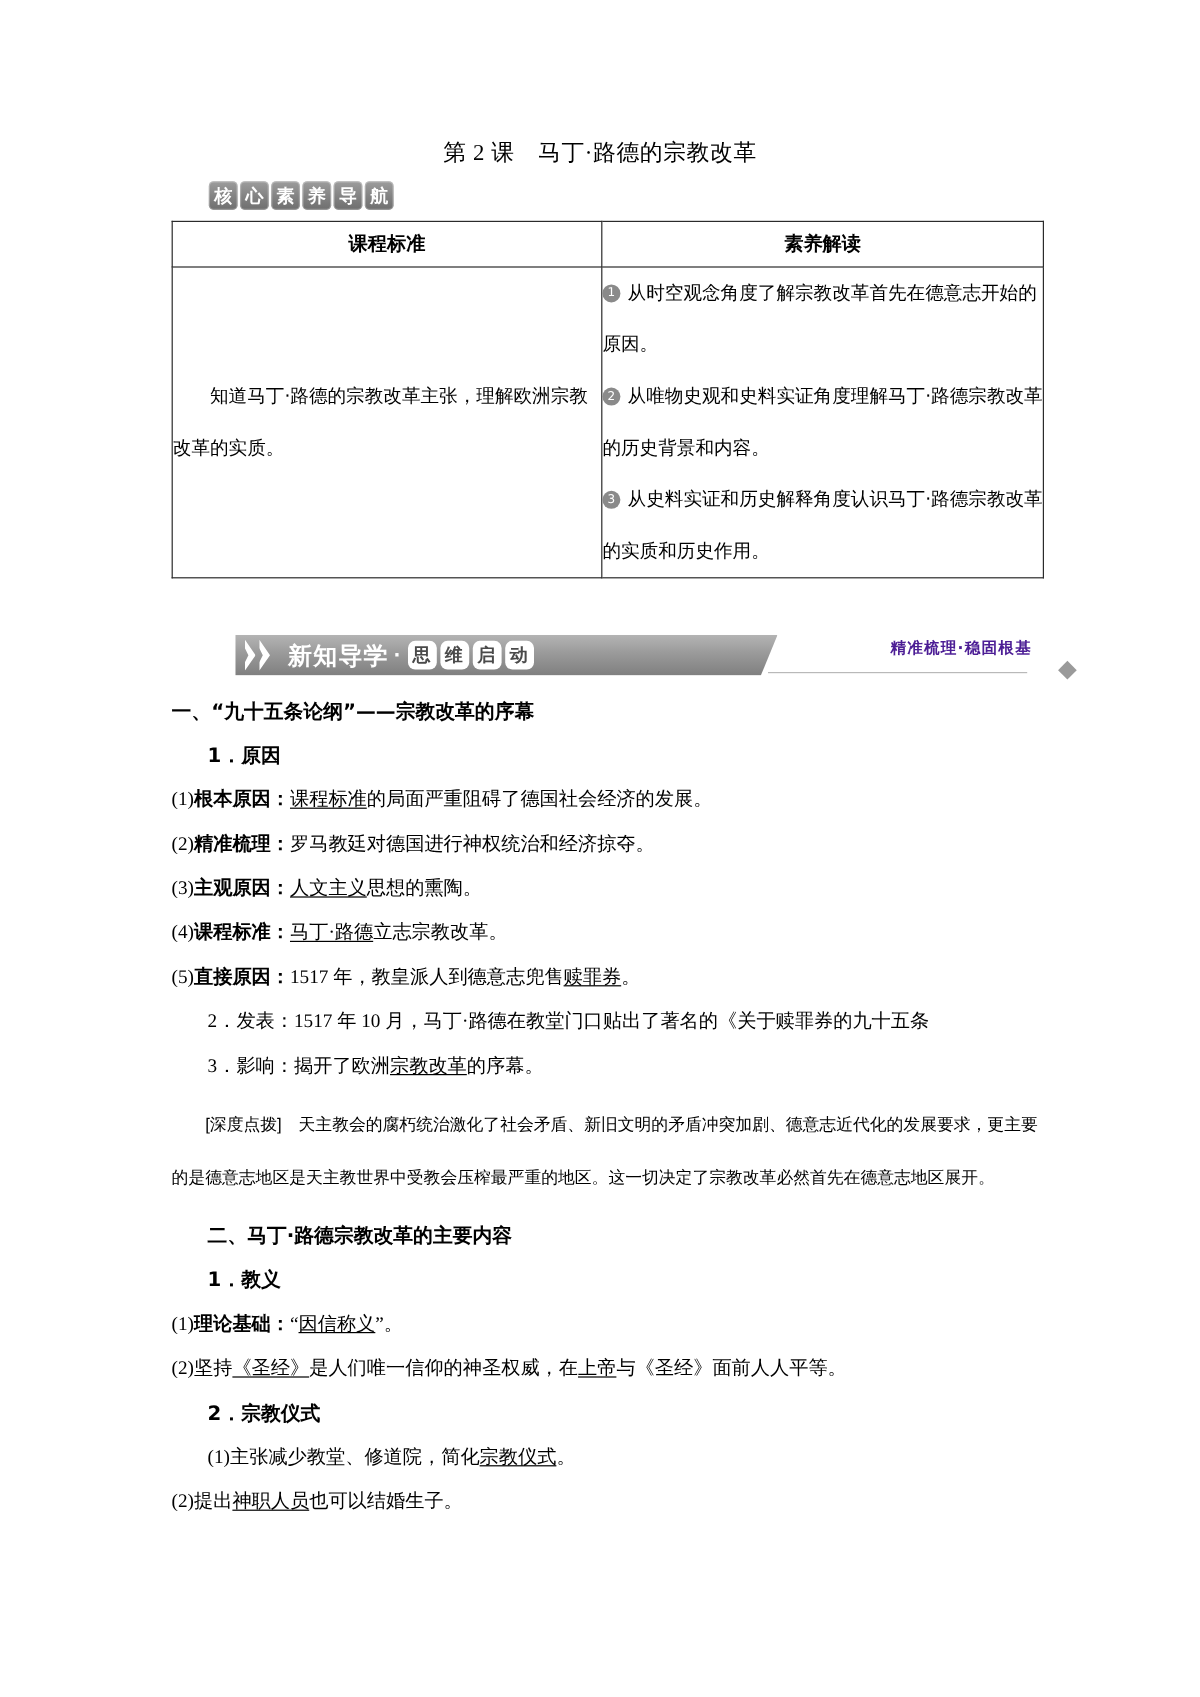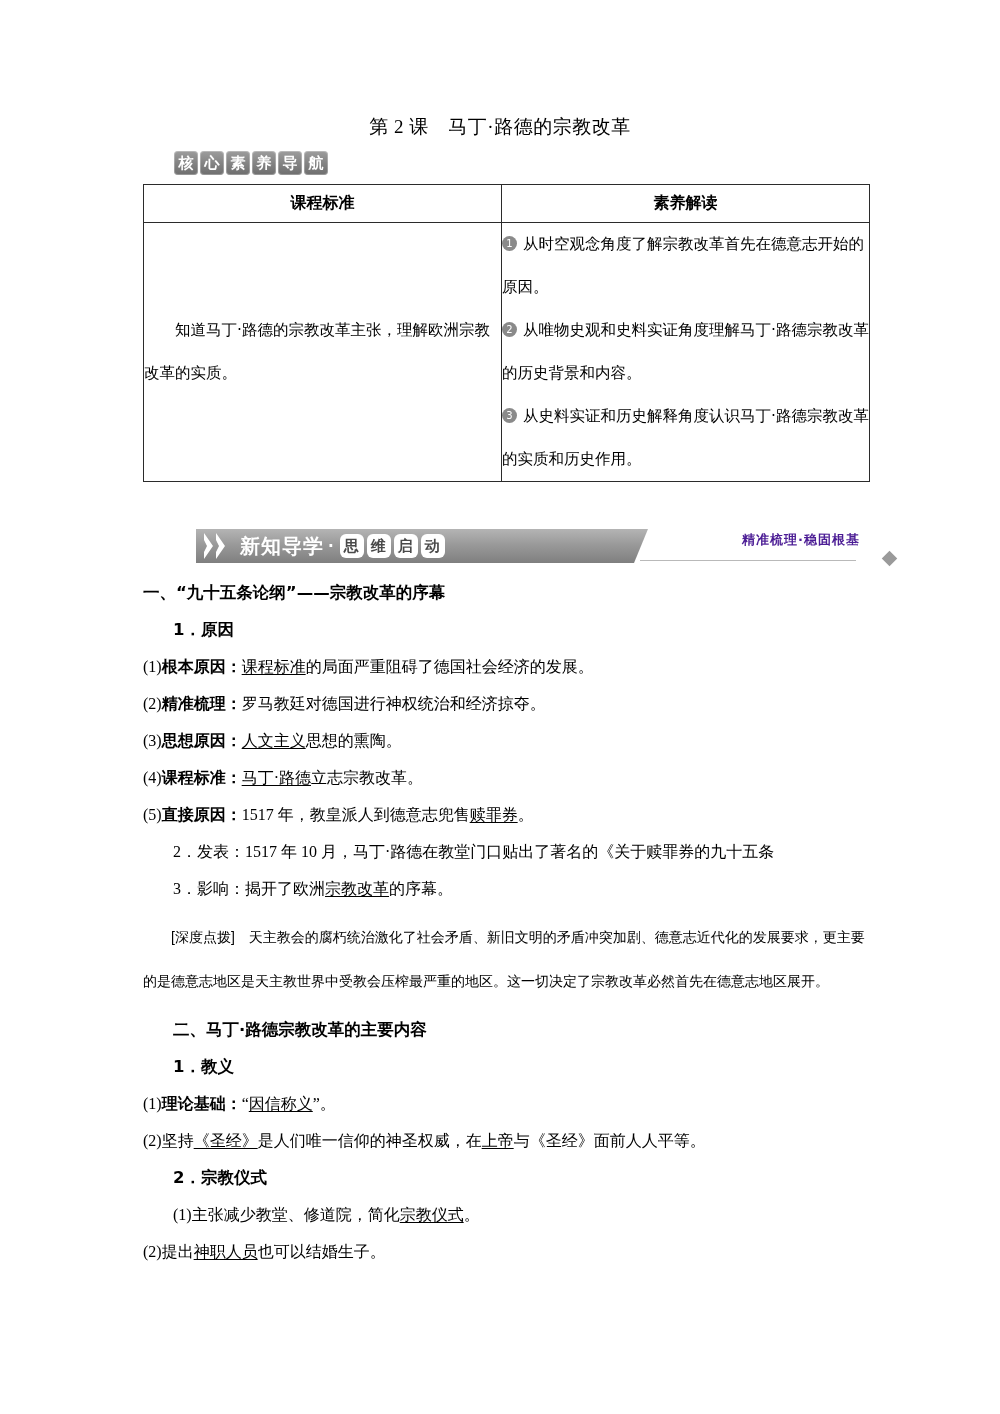--- a/index.html
+++ b/index.html
@@ -281,21 +281,21 @@
   <div class="body">
 
     <div class="hd">一、“九十五条论纲”——宗教改革的序幕</div>
 
     <div class="hd ind">1．原因</div>
 
     <div class="ln"><span>(1)</span><span class="lbl">根本原因：</span><span class="u">课程标准</span><span>的局面严重阻碍了德国社会经济的发展。</span></div>
 
     <div class="ln"><span>(2)</span><span class="lbl">精准梳理：</span><span>罗马教廷对德国进行神权统治和经济掠夺。</span></div>
 
-    <div class="ln"><span>(3)</span><span class="lbl">思想原因：</span><span class="u">人文主义</span><span>思想的熏陶。</span></div>
+    <div class="ln"><span>(3)</span><span class="lbl">主观原因：</span><span class="u">人文主义</span><span>思想的熏陶。</span></div>
 
     <div class="ln"><span>(4)</span><span class="lbl">课程标准：</span><span class="u">马丁·路德</span><span>立志宗教改革。</span></div>
 
     <div class="ln"><span>(5)</span><span class="lbl">直接原因：</span><span>1517 年，教皇派人到德意志兜售</span><span class="u">赎罪券</span><span>。</span></div>
 
     <div class="ln ind2">2．发表：1517 年 10 月，马丁·路德在教堂门口贴出了著名的《关于赎罪券的九十五条</div>
 
     <div class="ln ind2"><span>3．影响：揭开了欧洲</span><span class="u">宗教改革</span><span>的序幕。</span></div>
 
     <div class="sp-8"></div>

